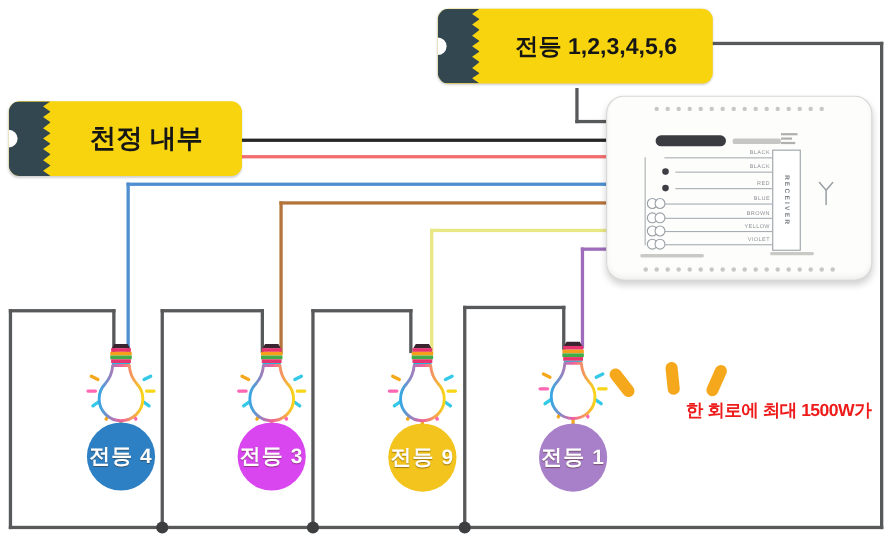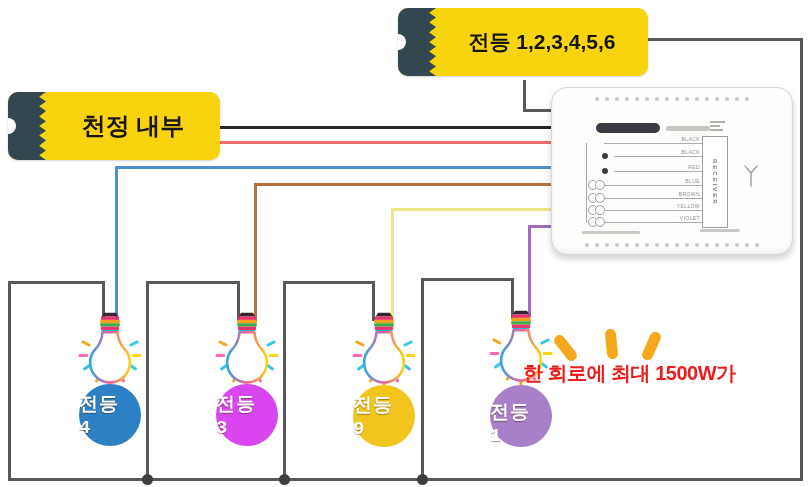--- a/index.html
+++ b/index.html
@@ -54,24 +54,24 @@
   #receiver-box{position:absolute;left:150px;top:48px;width:24px;height:90px;border:1px solid #9aa0a6;
       background:#fff;display:flex;align-items:center;justify-content:center;}
   #receiver-box span{writing-mode:vertical-rl;font-size:6px;color:#7e8287;letter-spacing:2px;font-weight:bold;}
   .fnote1{position:absolute;left:30px;top:143px;width:58px;height:3px;background:#c9c9c6;border-radius:2px;}
   .fnote2{position:absolute;left:148px;top:141px;width:40px;height:3px;background:#c9c9c6;border-radius:2px;}
   
   .bulb{position:absolute;z-index:3;}
   .lamp-circle{position:absolute;width:62px;height:62px;border-radius:50%;z-index:3;
       display:flex;align-items:center;justify-content:center;}
   .lamp-circle span{color:#fff;font-weight:800;font-size:19px;letter-spacing:1px;
-      text-shadow:0 1px 1px rgba(60,30,0,.45);font-family:Liberation Mono, monospace;}
-  
-  #warning{position:absolute;left:523px;top:362px;width:256px;text-align:left;z-index:5;
-      font-weight:800;font-size:20px;line-height:23px;letter-spacing:-0.5px;}
+      text-shadow:0 1px 1px rgba(60,30,0,.45);}
+  
+  #warning{position:absolute;left:536px;top:362px;width:256px;text-align:right;z-index:5;
+      font-weight:800;font-size:16px;line-height:23px;letter-spacing:-0.5px;}
   .spark{position:absolute;width:11px;height:30px;border-radius:6px;background:var(--ray_orange);z-index:5;}
   #spark1{left:560px;top:333px;transform:rotate(-38deg);}
   #spark2{left:606px;top:329px;transform:rotate(-6deg);}
   #spark3{left:646px;top:331px;transform:rotate(24deg);}
 </style>
 </head>
 <body>
 
 <svg width="0" height="0" style="position:absolute">
   <defs>
@@ -321,21 +321,21 @@
 
 <div class="lamp-circle" style="left: 79px; top: 384px; background: rgb(46, 128, 196);">
   <span>전등 4</span>
 </div>
 <div class="lamp-circle" style="left: 216px; top: 384px; background: #d946ef;">
   <span>전등 3</span>
 </div>
 <div class="lamp-circle" style="left: 353px; top: 385px; background: rgb(242, 196, 29);">
   <span>전등 9</span>
 </div>
-<div class="lamp-circle" style="left: 490px; top: 385px; background: rgb(168, 127, 201); align-items: flex-end;">
+<div class="lamp-circle" style="left: 490px; top: 385px; background: rgb(168, 127, 201);">
   <span>전등 1</span>
 </div>
 
 <div class="spark" id="spark1"></div>
 <div class="spark" id="spark2"></div>
 <div class="spark" id="spark3"></div>
 <div id="warning" style="color: rgb(238, 27, 27);">
   <div>한 회로에 최대 1500W가</div>
 </div>
 

